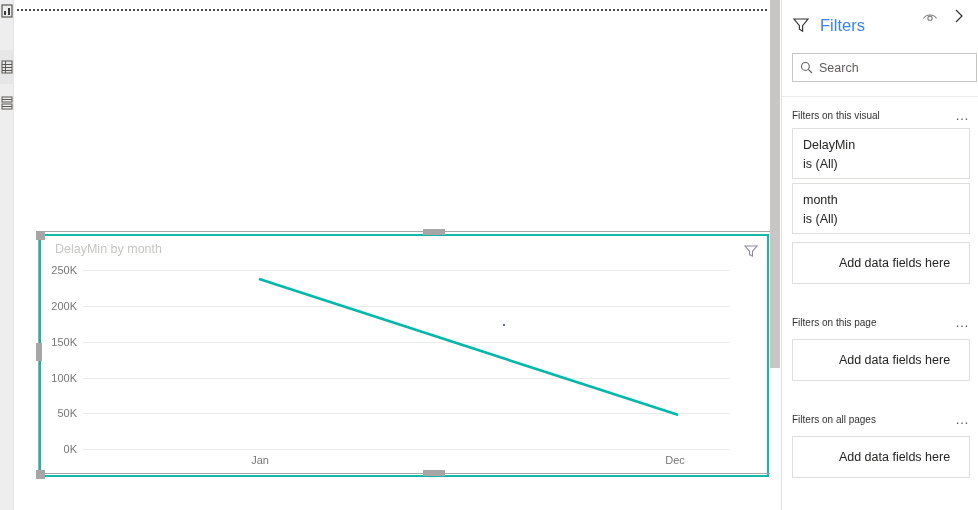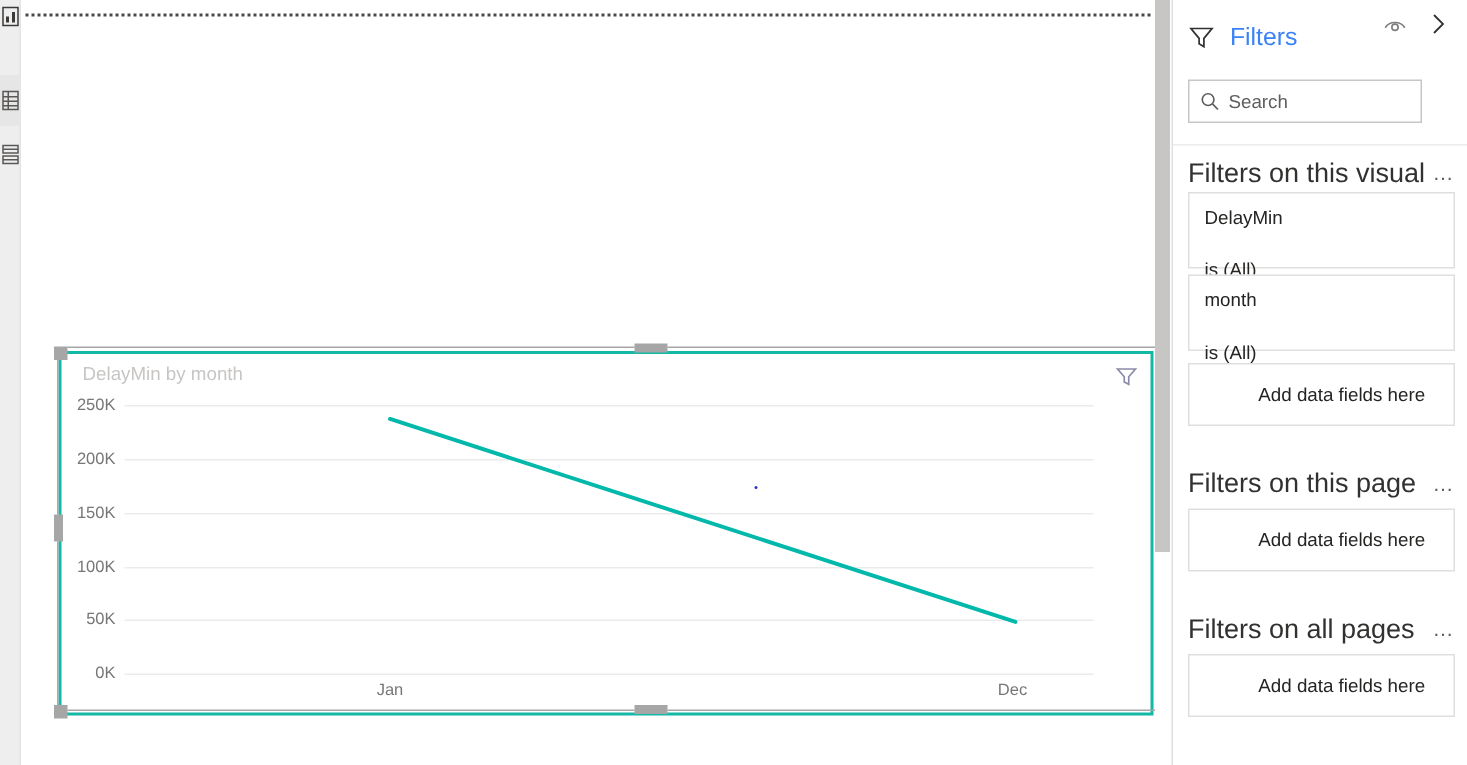--- a/index.html
+++ b/index.html
@@ -134,48 +134,48 @@
     position: absolute; right: 40px; top: 9px; width: 16px; height: 16px;
     opacity: .8;
   }
   #filters-collapse {
     position: absolute; right: 10px; top: 7px;
     width: 18px; height: 18px;
   }
 
   #filters-search {
     position: absolute; left: 10px; top: 53px;
-    width: 156px; height: 29px;
+    width: 185px; height: 29px;
     border: 1px solid #c8c6c4; background: #ffffff;
     display: flex; align-items: center;
   }
   #search-icon-wrap { width: 26px; display: flex; justify-content: center; }
   #search-placeholder {
     font-size: 12.5px; color: #605e5c;
   }
 
   #filters-divider {
     position: absolute; left: 0; top: 96px; width: 197px; height: 1px;
     background: #edebe9;
   }
 
   .section-head {
     position: absolute; left: 10px; width: 178px; height: 18px;
     display: flex; align-items: center; justify-content: space-between;
   }
-  .section-title { font-size: 18px; color: #323130; }
+  .section-title { font-size: 10px; color: #323130; }
   .section-ellipsis { font-size: 14px; color: #605e5c; letter-spacing: 1px; line-height: 8px; }
 
   .filter-card {
     position: absolute; left: 10px; width: 178px;
     border: 1px solid #e1dfdd; background: #ffffff;
     padding: 7px 10px 8px 10px;
   }
   .filter-card .fld { font-size: 12.5px; color: #252423; line-height: 18px; }
-  .filter-card .val { font-size: 12.5px; color: #252423; line-height: 20px; margin-top: 16px; }
+  .filter-card .val { font-size: 12.5px; color: #252423; line-height: 20px; }
 
   .dropzone {
     position: absolute; left: 10px; width: 178px; height: 42px;
     border: 1px solid #e1dfdd; background: #ffffff;
     display: flex; align-items: center; justify-content: center;
     font-size: 12.5px; color: #252423; padding-left: 27px;
   }
 </style>
 </head>
 <body>

